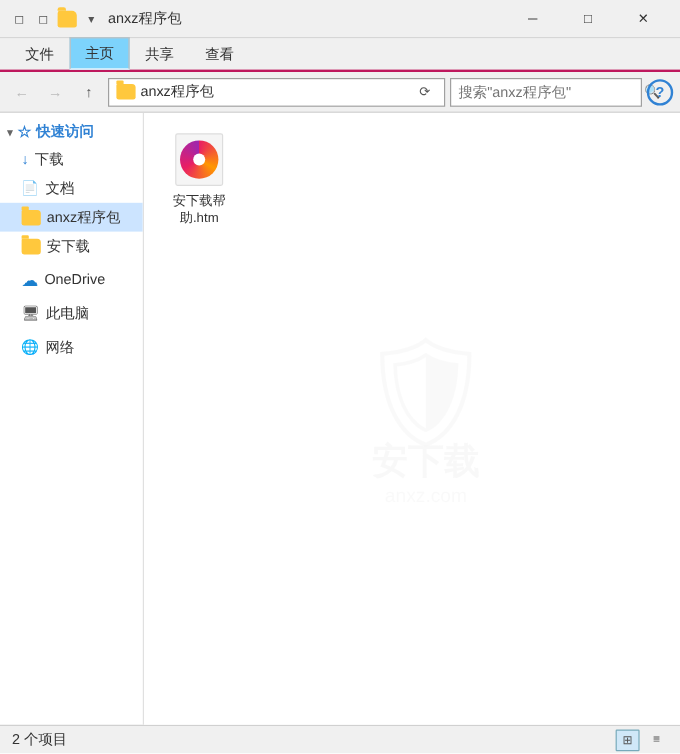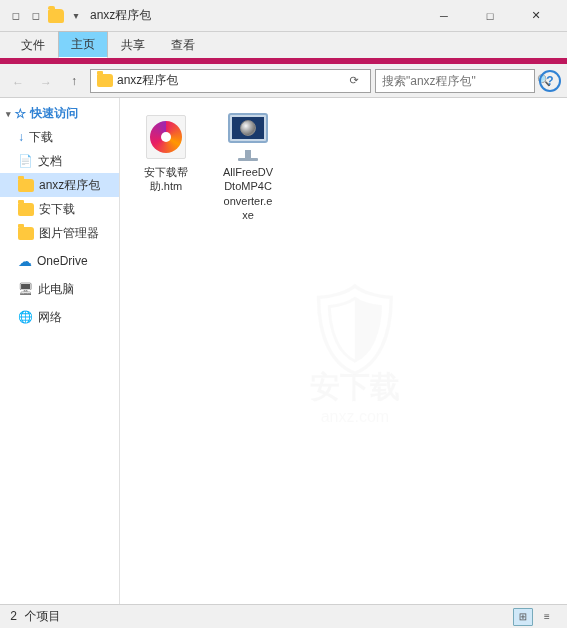--- a/index.html
+++ b/index.html
@@ -66,21 +66,21 @@
       display: flex; align-items: center; justify-content: center;
       font-size: 11px; color: #333;
       cursor: pointer;
       background: transparent;
       border: none;
     }
 
     
     .ribbon {
       background: #f0f0f0;
-      border-bottom: 6px solid #be185d;
+      border-bottom: 2px solid #be185d;
     }
     .ribbon-tabs {
       display: flex;
       height: 26px;
       align-items: flex-end;
       padding: 0 8px;
     }
     .ribbon-tab {
       padding: 4px 12px;
       font-size: 12px;
@@ -288,21 +288,20 @@
       background: #f0f0f0;
       border-top: 1px solid #d0d0d0;
       display: flex;
       align-items: center;
       padding: 0 10px;
       justify-content: space-between;
     }
     .status-text {
       font-size: 12px;
       color: #333;
-      font-family: Liberation Mono, monospace;
     }
     .view-buttons {
       display: flex;
       gap: 4px;
     }
     .view-btn {
       width: 20px; height: 18px;
       display: flex; align-items: center; justify-content: center;
       font-size: 10px; color: #555;
       cursor: pointer;
@@ -392,24 +391,20 @@
         <span>📄</span>
         <span>文档</span>
       </div>
       <div class="sidebar-item selected">
         <div class="folder-sm"></div>
         <span>anxz程序包</span>
       </div>
       <div class="sidebar-item">
         <div class="folder-sm"></div>
         <span>安下载</span>
-      </div>
-      <div class="sidebar-item">
-        <div class="folder-sm"></div>
-        <span>图片管理器</span>
       </div>
     </div>
 
     <div class="sidebar-section">
       <div class="sidebar-item">
         <span style="font-size:14px;color:#1a7fce;">☁</span>
         <span>OneDrive</span>
       </div>
     </div>
 
@@ -444,37 +439,20 @@
             <div style="width:40px;height:44px;background:#f5f5f5;border:1px solid #ddd;border-radius:2px;position:absolute;top:2px;left:2px;display:flex;align-items:center;justify-content:center;">
               <div style="width:32px;height:32px;border-radius:50%;background:conic-gradient(#e91e63 0deg, #ff9800 120deg, #e91e63 240deg, #9c27b0 360deg);display:flex;align-items:center;justify-content:center;">
                 <div style="width:10px;height:10px;border-radius:50%;background:#fff;"></div>
               </div>
             </div>
           </div>
         </div>
         <span class="file-label">安下载帮<br>助.htm</span>
       </div>
 
-      <div class="file-item">
-        <div class="file-icon-wrap">
-          <div style="width:44px;height:48px;position:relative;">
-
-            <div style="width:40px;height:30px;background:#c8d8e8;border:2px solid #8aabcc;border-radius:3px;position:absolute;top:0;left:2px;display:flex;align-items:center;justify-content:center;overflow:hidden;">
-              <div style="width:32px;height:22px;background:#1a3a6c;display:flex;align-items:center;justify-content:center;">
-                <div style="width:16px;height:16px;border-radius:50%;background:radial-gradient(circle at 35% 35%, #eee 5%, #aaa 40%, #777 70%, #ccc 100%);border:1px solid #888;"></div>
-              </div>
-            </div>
-
-            <div style="width:6px;height:8px;background:#9ab;position:absolute;bottom:3px;left:50%;transform:translateX(-50%);"></div>
-
-            <div style="width:20px;height:3px;background:#9ab;position:absolute;bottom:0;left:50%;transform:translateX(-50%);border-radius:1px;"></div>
-          </div>
-        </div>
-        <span class="file-label">AllFreeDV<br>DtoMP4C<br>onverter.e<br>xe</span>
-      </div>
 
     </div>
   </div>
 </div>
 
 <div class="status-bar">
   <span class="status-text">2 个项目</span>
   <div class="view-buttons">
     <div class="view-btn active">⊞</div>
     <div class="view-btn">≡</div>

